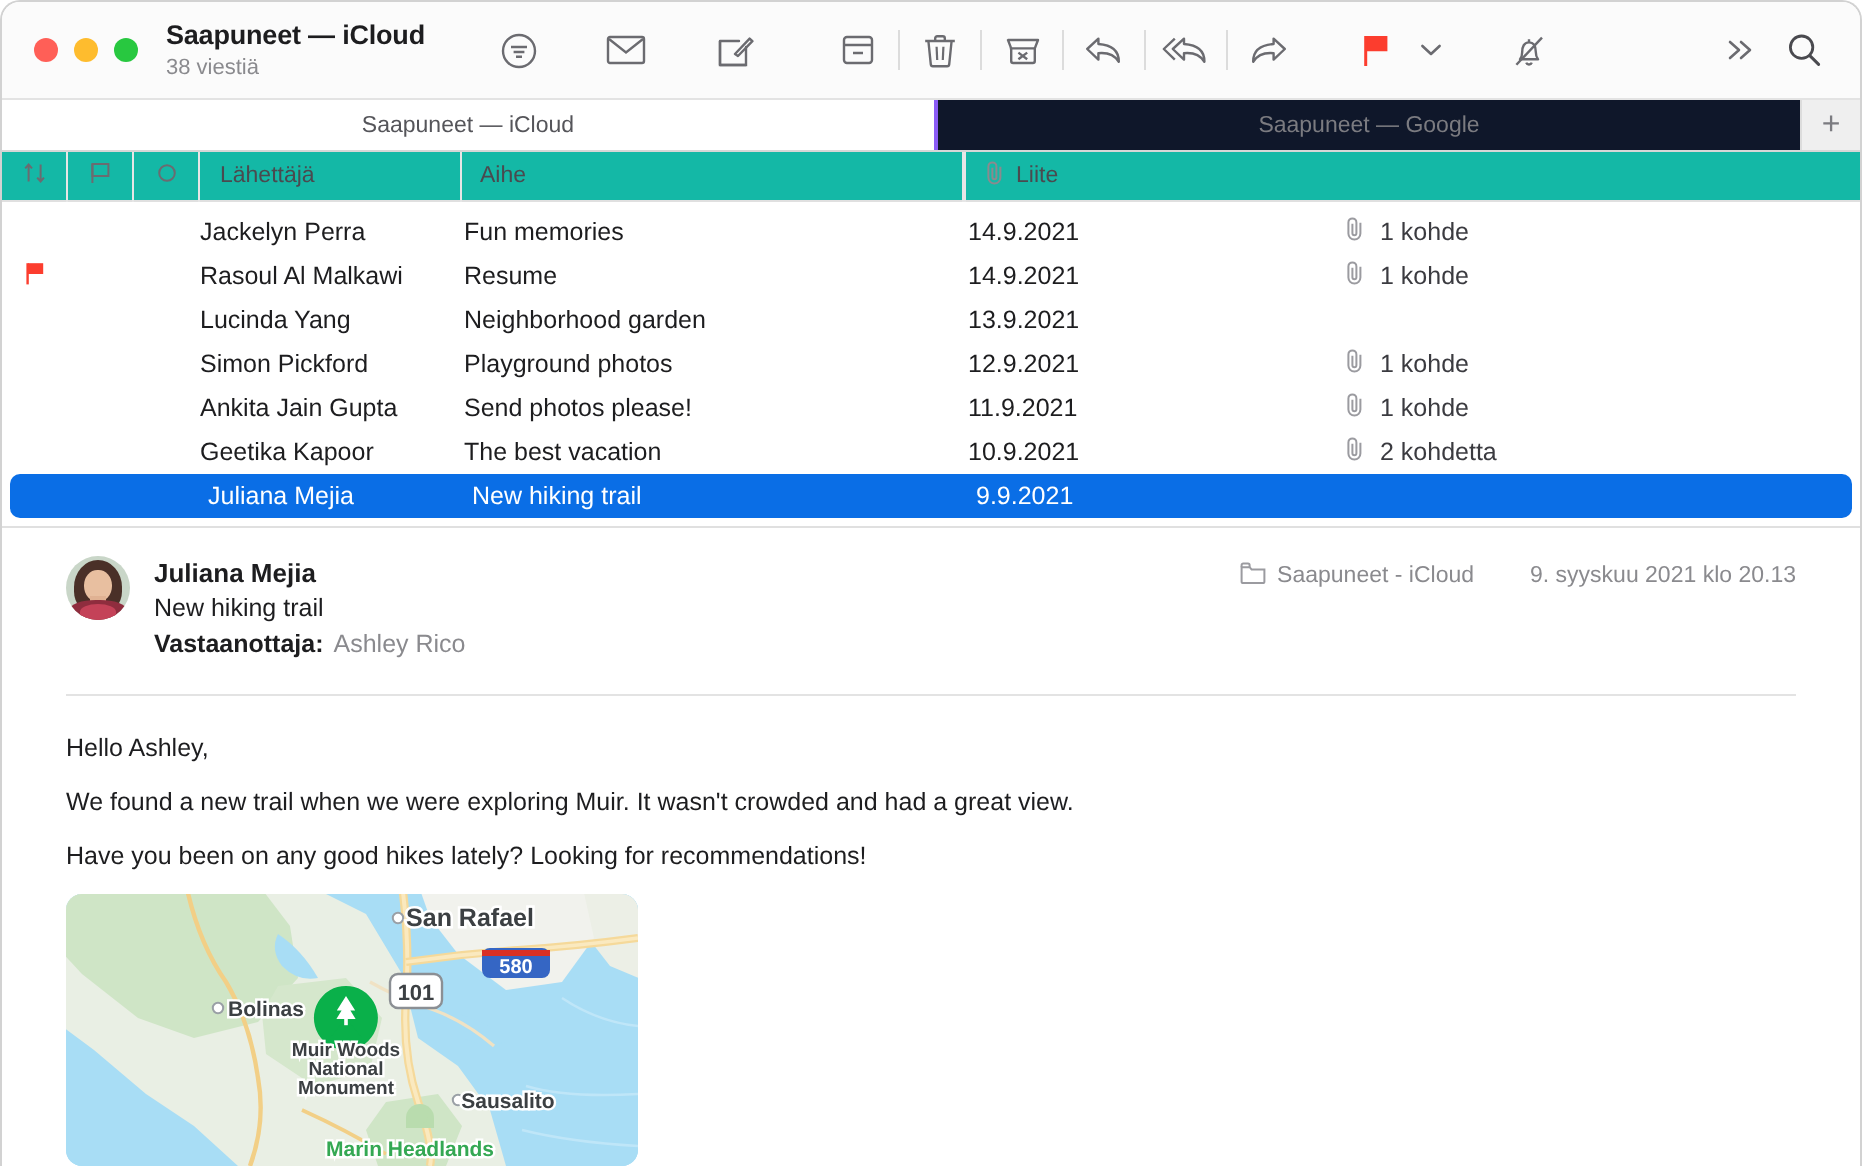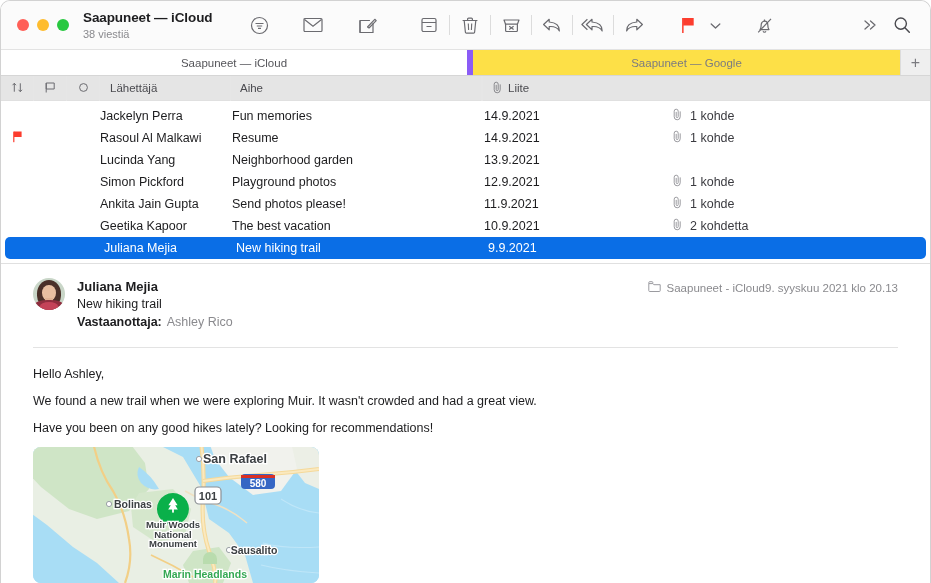--- a/index.html
+++ b/index.html
@@ -65,32 +65,32 @@
     border-top: 1px solid #e3e3e3;
     border-bottom: 1px solid #d6d6d6;
   }
   .tab {
     display: flex; align-items: center; justify-content: center;
     font-size: 11.5px; color: #6e6e73;
     height: 100%;
     cursor: default;
   }
   .tab.active { background: #ffffff; width: 466px; color: #55555a; }
-  .tab.inactive { background: #fde047; flex: 1; border-left: 6px solid #8b5cf6; color: #7b7b80; }
+  .tab.inactive { background: #0f172a; flex: 1; border-left: 2px solid #8b5cf6; color: #7b7b80; }
   .tab-add {
     width: 30px; display: flex; align-items: center; justify-content: center;
     background: #efefef; border-left: 1px solid #dcdcdc; cursor: pointer;
     color: #7b7b80; font-size: 16px; font-weight: 300; line-height: 1;
   }
 
   
   .colhead {
     display: flex; align-items: center;
     height: 25px;
-    background: #e5e5e5;
+    background: #14b8a6;
     border-bottom: 1px solid #e0e0e0;
     font-size: 11.5px; color: #4a4a4f;
   }
   .ch { display: flex; align-items: center; height: 100%; position: relative; }
   .ch-div { width: 1px; height: 25px; background: #e6e6e6; }
   .ch-icon { width: 32px; display: flex; align-items: center; justify-content: center; cursor: pointer; }
   .ch-sender { width: 130px; padding-left: 10px; cursor: pointer; }
   .ch-subject { width: 250px; padding-left: 9px; cursor: pointer; }
   .ch-recv { width: 178px; padding-left: 9px; display: flex; align-items: center; justify-content: space-between; padding-right: 8px; cursor: pointer;}
   .ch-att { padding-left: 9px; display: flex; align-items: center; gap: 5px; cursor: pointer; }
@@ -131,21 +131,21 @@
   .av-scarf { position: absolute; left: 7px; bottom: 0; width: 18px; height: 8px; background: #c44258; border-radius: 50% 50% 0 0; }
 
   .mh-text { flex: 1; }
   .mh-from { font-size: 13px; font-weight: bold; color: #1d1d1f; line-height: 17px; }
   .mh-subject { font-size: 12.5px; color: #1d1d1f; line-height: 18px; }
   .mh-to { font-size: 12.5px; color: #1d1d1f; line-height: 18px; }
   .mh-to .tolabel { font-weight: bold; }
   .mh-to .toval { color: #8a8a8e; margin-left: 5px; }
 
   .mh-meta {
-    display: flex; align-items: center; 
+    display: flex; align-items: center; gap: 28px;
     font-size: 11.5px; color: #8a8a8e;
     padding-top: 3px;
   }
   .mh-mailbox { display: flex; align-items: center; gap: 6px; }
 
   .hr { height: 1px; background: #e3e3e3; margin: 16px 0 0 0; }
 
   .body-text { padding-top: 18px; font-size: 12.5px; color: #1d1d1f; line-height: 16px; }
   .body-text p { margin-bottom: 11px; }
 

